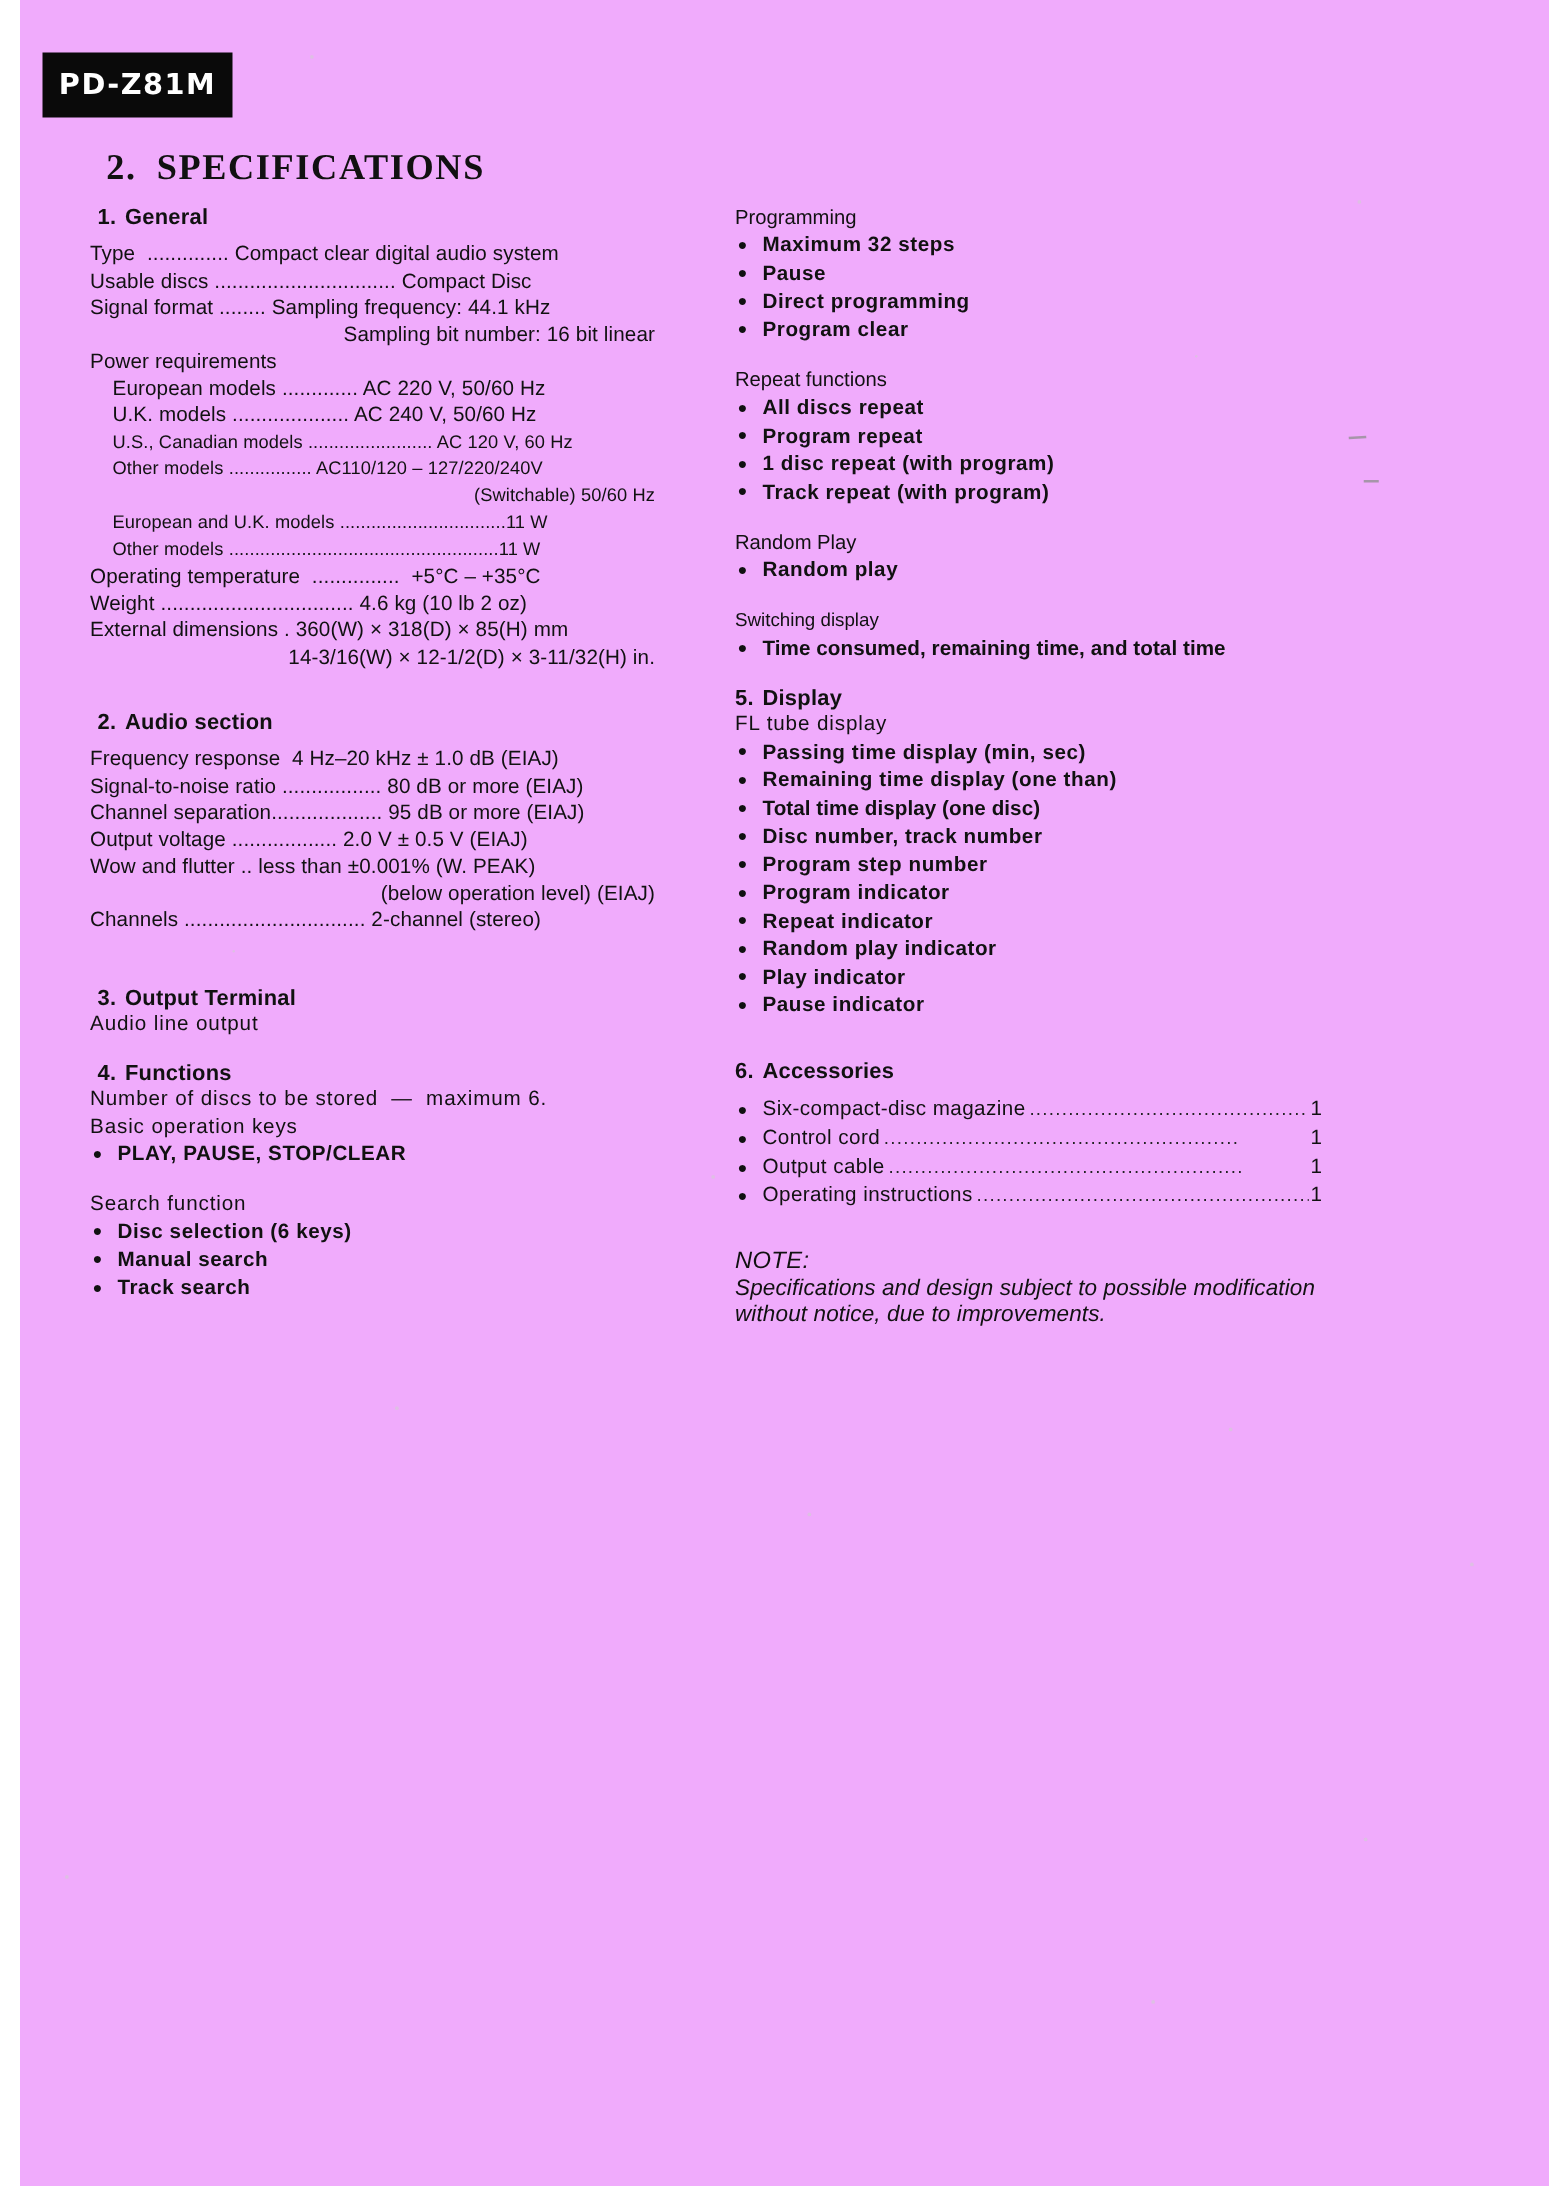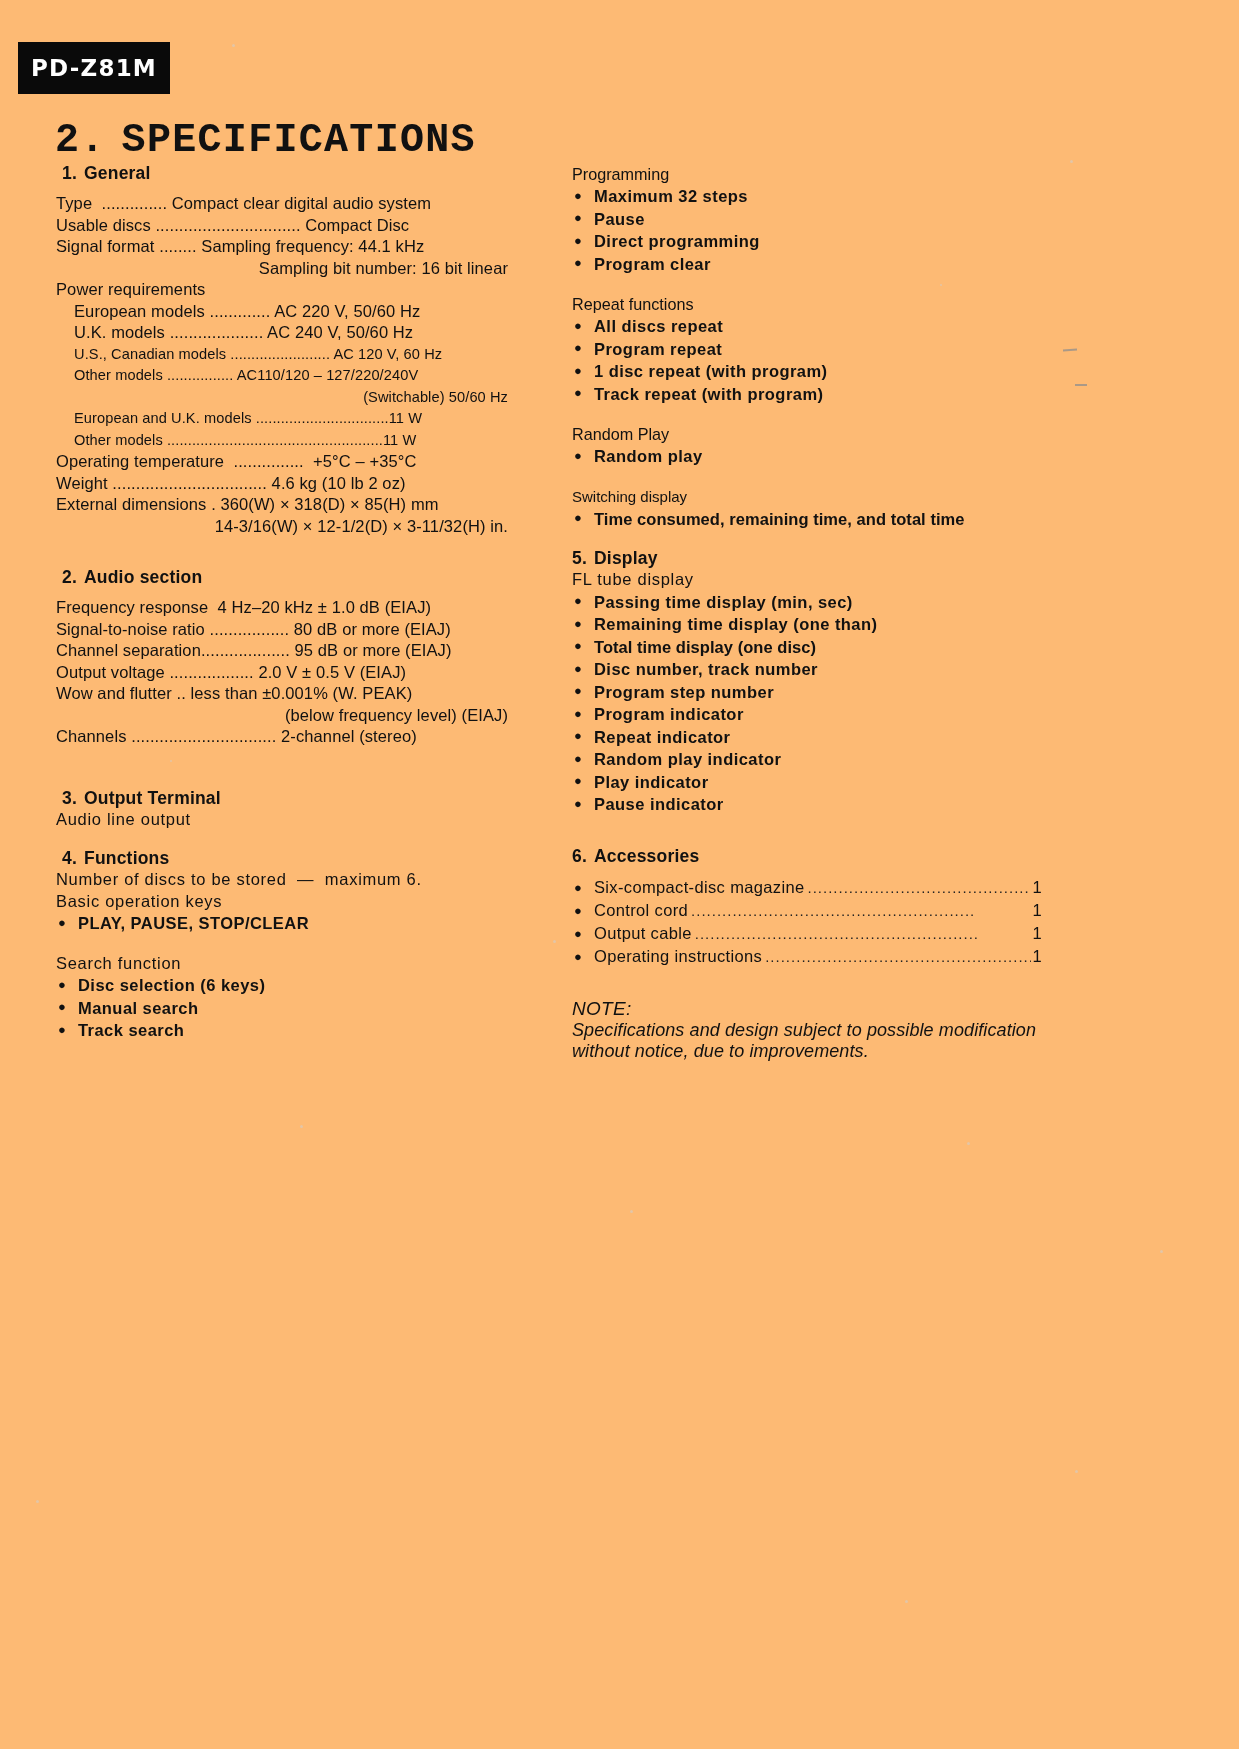--- a/index.html
+++ b/index.html
@@ -13,21 +13,22 @@
     position: relative;
     font-family: "Liberation Sans", sans-serif;
     color: #111111;
     overflow: hidden;
   }
 
   
   .page {
     position: absolute;
     inset: 0;
-    background: #fdba74;
+    background: #f0abfc;
+    margin-left: 16px;
   }
   .speck {
     position: absolute;
     background: #cfcfcf;
     border-radius: 50%;
     opacity: .55;
   }
 
   
   .model-badge {
@@ -45,26 +46,26 @@
     color: #ffffff;
     font-size: 23px;
     font-weight: bold;
     letter-spacing: 1.2px;
     font-family: "DejaVu Sans", sans-serif;
   }
 
   
   .doc-title {
     position: absolute;
-    left: 55px;
+    left: 69px;
     top: 118px;
-    font-size: 40px;
+    font-size: 29px;
     font-weight: bold;
     letter-spacing: 1.3px;
-    font-family: Liberation Mono, monospace;
+    font-family: Liberation Serif, serif;
   }
   .doc-title .num { margin-right: 16px; }
 
   
   .col {
     position: absolute;
     top: 163px;
   }
   .col-left { left: 56px; width: 452px; }
   .col-right { left: 572px; width: 470px; }
@@ -233,21 +234,21 @@
     <h3 class="sec indent">
       <span class="num">2.</span><span>Audio section</span>
     </h3>
     <div class="spacer-s"></div>
 
     <div class="line">Frequency response  4 Hz–20 kHz ± 1.0 dB (EIAJ)</div>
     <div class="line">Signal-to-noise ratio ................. 80 dB or more (EIAJ)</div>
     <div class="line">Channel separation................... 95 dB or more (EIAJ)</div>
     <div class="line">Output voltage .................. 2.0 V ± 0.5 V (EIAJ)</div>
     <div class="line">Wow and flutter .. less than ±0.001% (W. PEAK)</div>
-    <div class="line right">(below frequency level) (EIAJ)</div>
+    <div class="line right">(below operation level) (EIAJ)</div>
     <div class="line">Channels ............................... 2-channel (stereo)</div>
 
     <div class="spacer-xl"></div>
 
     <h3 class="sec indent">
       <span class="num">3.</span><span>Output Terminal</span>
     </h3>
     <div class="line wide">Audio line output</div>
 
     <div class="spacer-m"></div>

